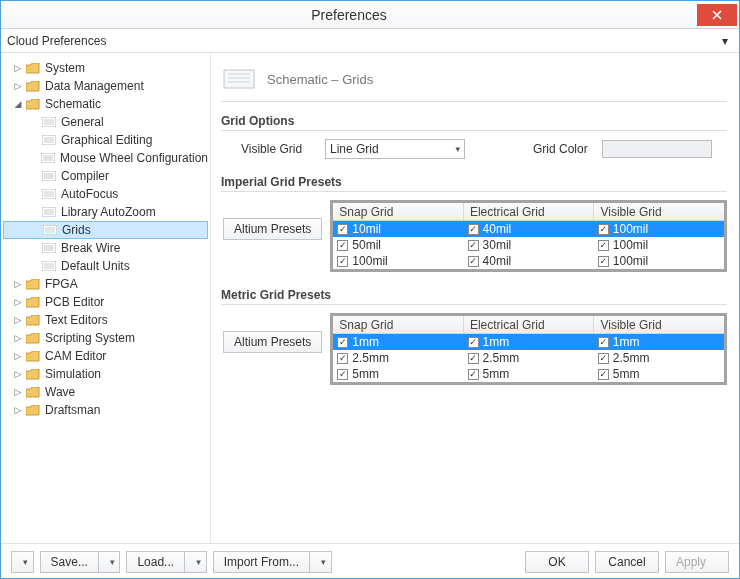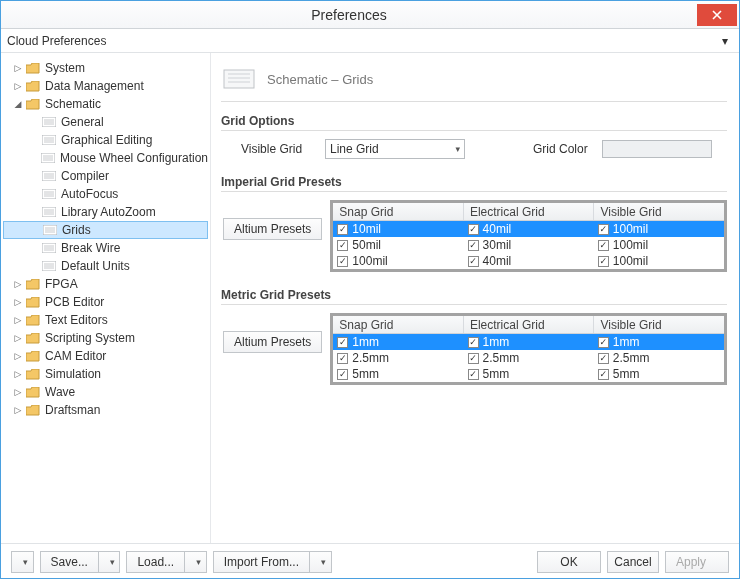--- a/index.html
+++ b/index.html
@@ -619,19 +619,19 @@
         <span>Import From...</span>
       </span>
     <span class="btn drop">
         <span class="caret">▾</span>
       </span>
   </span>
   <span class="spacer"></span>
   <span class="btn" style="width:64px;justify-content:center">
       <span>OK</span>
     </span>
-  <span class="btn" style="width:52px;justify-content:center">
+  <span class="btn" style="width:64px;justify-content:center">
       <span>Cancel</span>
     </span>
   <span class="btn disabled" style="width:64px;justify-content:flex-start">
       <span>Apply</span>
     </span>
 </div>
 
 </body></html>

